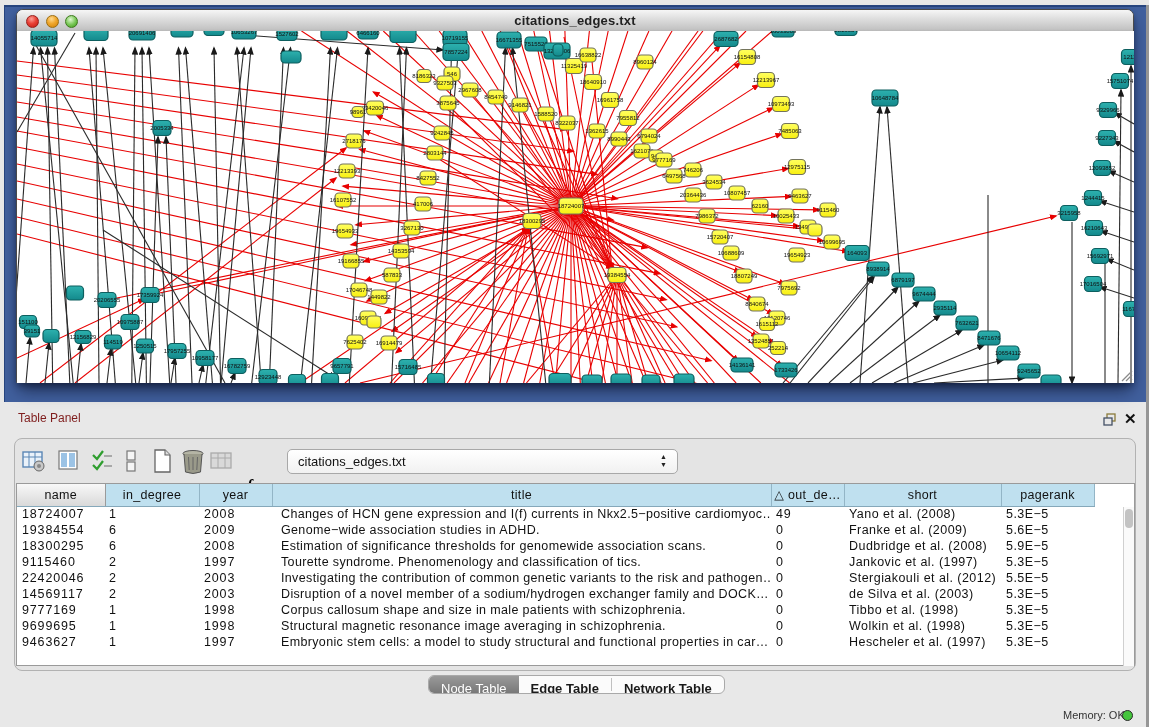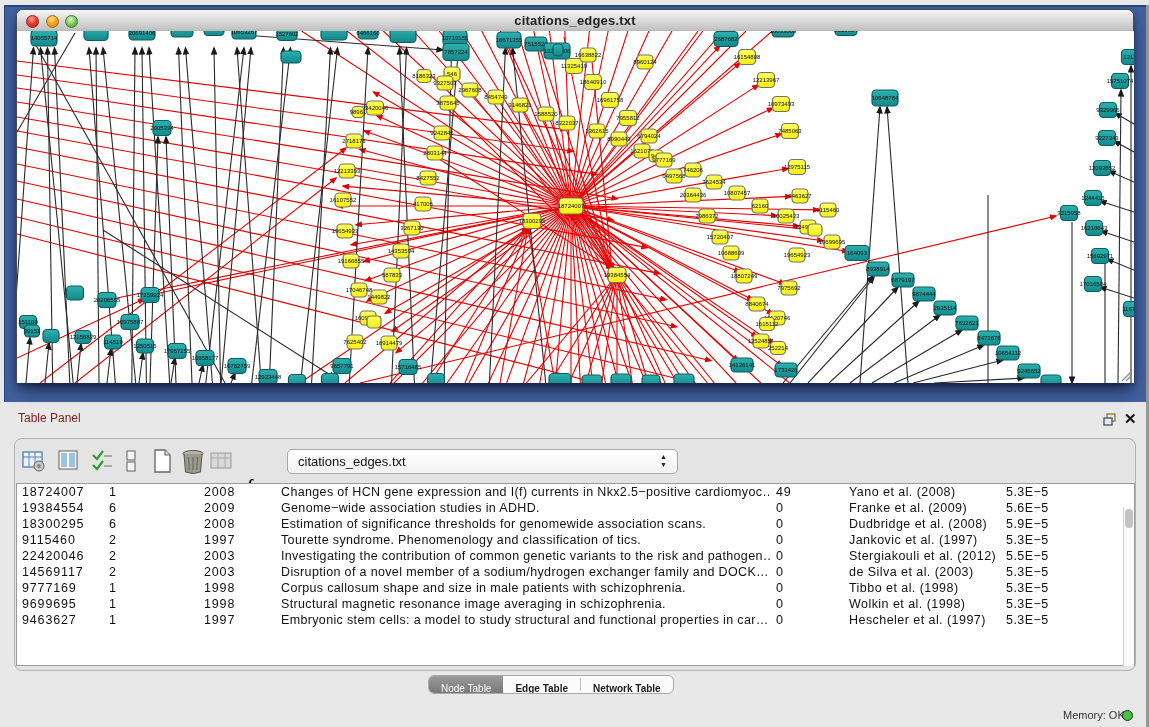--- a/index.html
+++ b/index.html
@@ -24,21 +24,21 @@
 #tablewrap{position:absolute;left:16px;top:483px;width:1119px;height:183px;background:#fff;border:1px solid #9a9a9a}
 table{border-collapse:collapse;table-layout:fixed;width:1077px;font-size:12.5px;color:#111}
 th{height:22px;background:#bfe0ef;border-right:1px solid #93b5c6;border-bottom:1px solid #85a8ba;font-weight:400;font-size:12.5px;letter-spacing:0.3px}
 th.c1{background:linear-gradient(#f8f8f8,#d9d9d9);border-right:1px solid #9a9a9a}
 td{height:16px;padding:0 0 0 5px;white-space:nowrap;overflow:hidden;letter-spacing:0.85px}
 td.c4{padding-left:9px;letter-spacing:0.35px}td.c6{letter-spacing:0.45px}td.c7{letter-spacing:0.45px}td.c2{padding-left:4px}
 .c1{width:88px}.c2{width:94px}.c3{width:73px}.c4{width:499px}.c5{width:73px}.c6{width:157px}.c7{width:93px}
 #vscroll{position:absolute;right:0;top:23px;width:11px;height:159px;background:#fafafa;border-left:1px solid #d0d0d0}
 #vthumb{position:absolute;left:1px;top:2px;width:8px;height:19px;background:#c3c3c3;border-radius:4px}
 #tabs{position:absolute;left:428px;top:675px;height:19px;border:1px solid #a9a9a9;border-radius:6px;overflow:hidden;display:flex;background:#fbfbfb}
-.tab{font-size:10px;line-height:18px;padding:4px 12px;color:#1a1a1a;font-weight:700}
+.tab{font-size:13px;line-height:18px;padding:4px 12px;color:#1a1a1a;font-weight:700}
 #tab1{background:linear-gradient(#9a9a9a,#787878);color:#fff;font-weight:400}
 .tsep{width:1px;background:#c0c0c0;margin:2px 0}
 #memory{position:absolute;left:1063px;top:709px;font-size:11px;color:#333}
 #memdot{position:absolute;left:1122px;top:710px;width:11px;height:11px;border-radius:50%;background:#44c53c;border:1px solid #2a2a2a}
 </style></head>
 <body>
 <div id="app">
 <div id="desk"></div>
 <div id="rstrip"></div>
 <div id="win">
@@ -573,20 +573,29 @@
       <rect x="1" y="4" width="20" height="15" fill="#d9d9d9" stroke="#aaa" stroke-width="1.3"></rect>
       <line x1="1" y1="9" x2="21" y2="9" stroke="#aaa"></line>
       <line x1="8" y1="4" x2="8" y2="19" stroke="#aaa"></line>
       <line x1="15" y1="4" x2="15" y2="19" stroke="#aaa"></line>
     </svg>
 <div class="tbicon" style="position:absolute;left:247px;top:477px;font-size:16px;font-style:italic;font-family:Liberation Serif,serif;color:#000000"><b>f</b><span style="font-size:10px">(x)</span></div>
 <div id="combo">citations_edges.txt<div id="steppers">▲<br>▼</div></div>
 <div id="tablewrap">
 <table>
 <tbody>
+          <tr>
+            <th class="c1">name</th>
+            <th class="c2">in_degree</th>
+            <th class="c3">year</th>
+            <th class="c4">title</th>
+            <th class="c5">△ out_de…</th>
+            <th class="c6">short</th>
+            <th class="c7">pagerank</th>
+          </tr>
 <tr>
             <td class="c1">18724007</td>
             <td class="c2">1</td>
             <td class="c3">2008</td>
             <td class="c4">Changes of HCN gene expression and I(f) currents in Nkx2.5−positive cardiomyoc…</td>
             <td class="c5">49</td>
             <td class="c6">Yano et al. (2008)</td>
             <td class="c7">5.3E−5</td>
           </tr>
 <tr>

